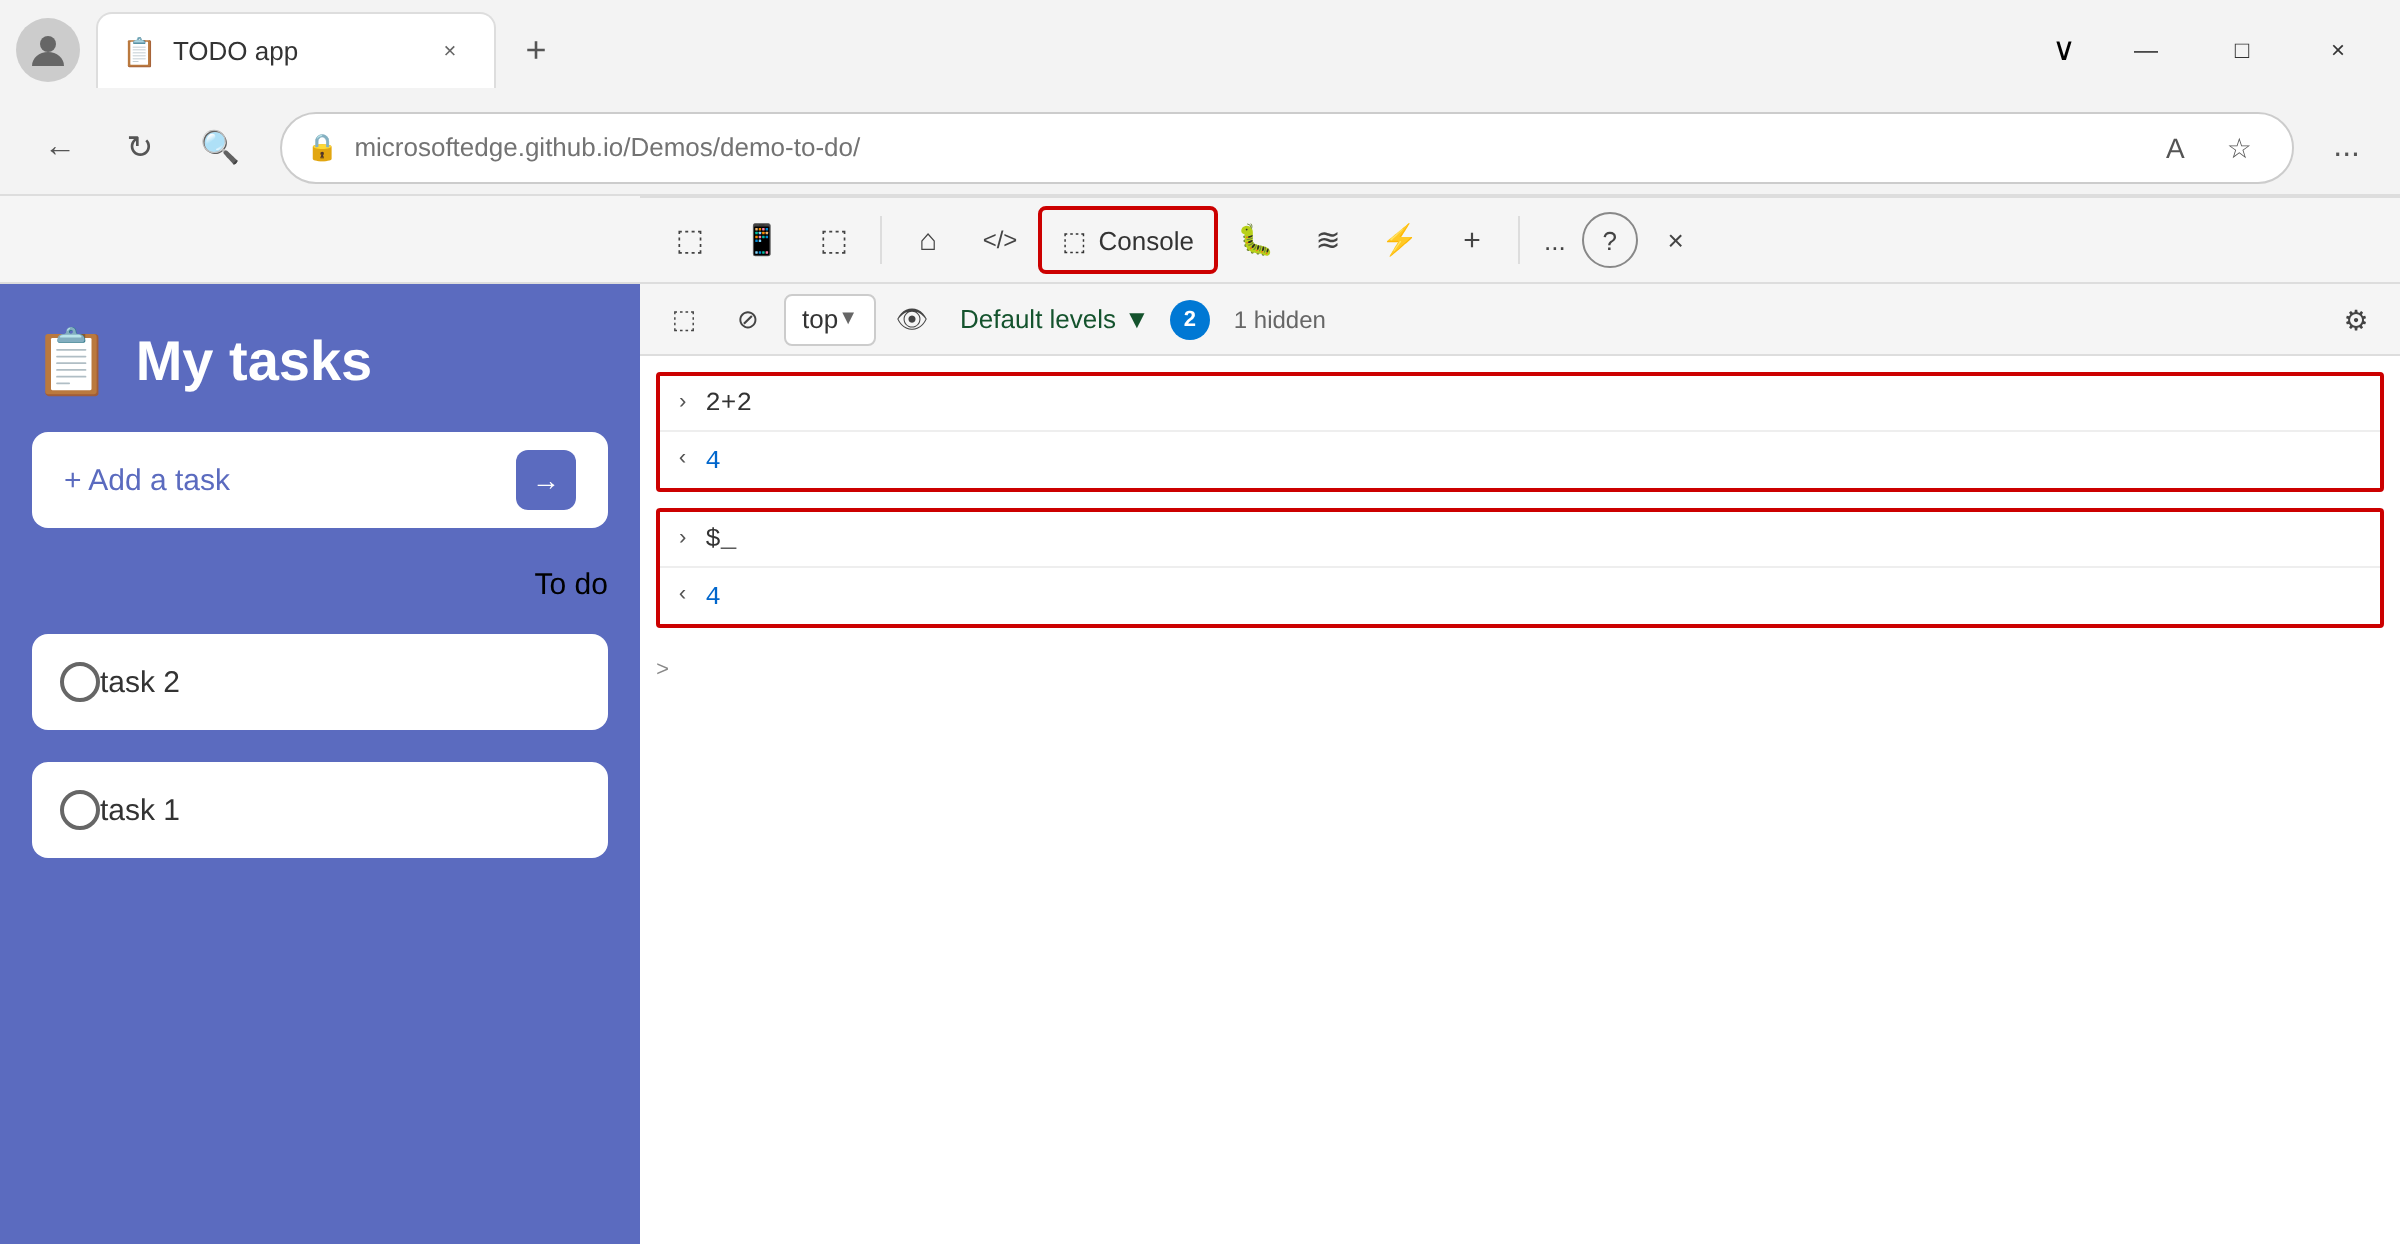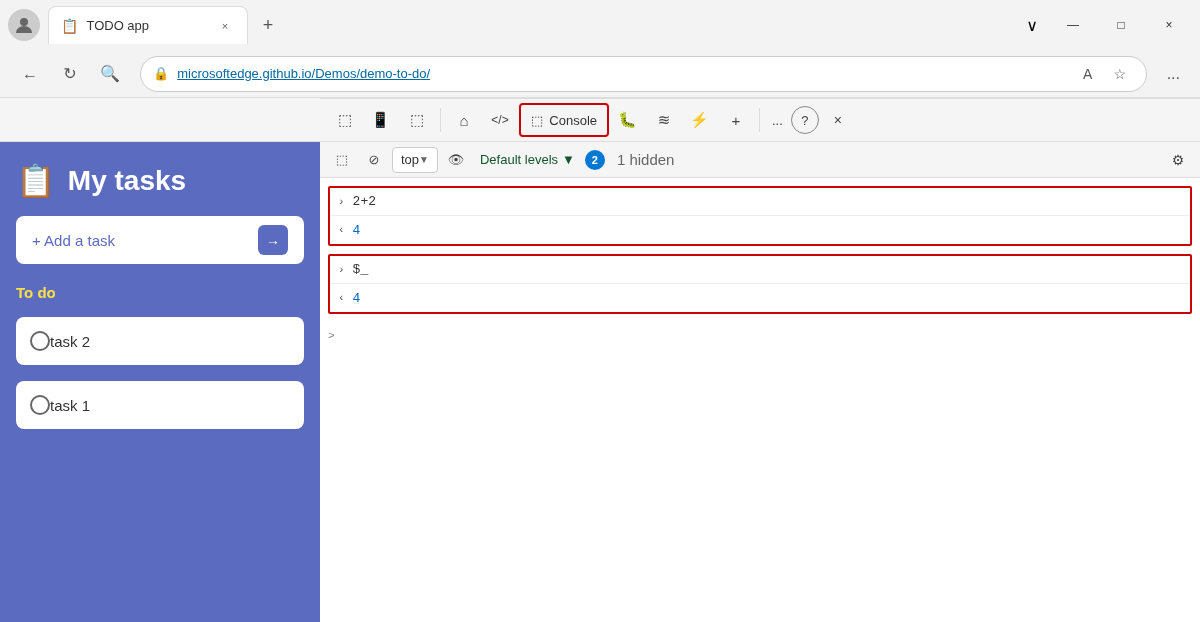--- a/index.html
+++ b/index.html
@@ -20,21 +20,21 @@
     .new-tab-btn { width: 32px; height: 32px; display: flex; align-items: center; justify-content: center; font-size: 18px; color: #555; cursor: pointer; border-radius: 4px; margin-left: 4px; }
     .window-controls { display: flex; align-items: center; gap: 2px; margin-left: auto; }
     .win-btn { width: 46px; height: 32px; display: flex; align-items: center; justify-content: center; cursor: pointer; font-size: 12px; color: #333; }
     .win-btn-chevron { width: 32px; height: 32px; display: flex; align-items: center; justify-content: center; cursor: pointer; }
 
     
     .nav-bar { height: 48px; background: #f3f3f3; display: flex; align-items: center; padding: 0 12px; gap: 4px; border-bottom: 1px solid #ddd; }
     .nav-btn { width: 36px; height: 36px; border-radius: 4px; display: flex; align-items: center; justify-content: center; cursor: pointer; font-size: 16px; color: #555; border: none; background: none; }
     .address-bar { flex: 1; height: 36px; background: white; border: 1px solid #ccc; border-radius: 18px; display: flex; align-items: center; padding: 0 12px; gap: 8px; margin: 0 8px; }
     .address-lock { font-size: 13px; color: #555; }
-    .address-text { font-size: 13px; color: #0369a1; flex: 1; text-decoration: underline; }
+    .address-text { font-size: 13px; color: #737373; flex: 1; }
     .address-right { display: flex; gap: 4px; margin-left: auto; }
     .addr-icon { width: 28px; height: 28px; border-radius: 50%; display: flex; align-items: center; justify-content: center; cursor: pointer; font-size: 14px; color: #555; }
     .nav-more { font-size: 16px; color: #555; cursor: pointer; padding: 4px 8px; border-radius: 4px; }
 
     
     .devtools-toolbar { height: 44px; background: #f5f5f5; display: flex; align-items: center; padding: 0 8px; gap: 2px; border-bottom: 1px solid #ddd; margin-left: 320px; }
     .dt-btn { width: 34px; height: 34px; border-radius: 4px; display: flex; align-items: center; justify-content: center; cursor: pointer; font-size: 15px; color: #444; border: none; background: none; }
     .dt-btn-console { display: flex; align-items: center; gap: 6px; padding: 4px 10px; border-radius: 4px; cursor: pointer; font-size: 13px; color: #333; border: 2px solid #d00; background: none; height: 34px; }
     .dt-separator { width: 1px; height: 24px; background: #ddd; margin: 0 4px; }
     .dt-more { font-size: 13px; color: #444; cursor: pointer; padding: 4px 6px; }
@@ -44,34 +44,34 @@
     
     .content-area { flex: 1; display: flex; overflow: hidden; }
 
     
     .todo-sidebar { width: 320px; background: #5b6bbf; flex-shrink: 0; padding: 20px 16px; display: flex; flex-direction: column; gap: 16px; }
     .todo-header { display: flex; align-items: center; gap: 12px; }
     .todo-icon { font-size: 32px; }
     .todo-title { font-size: 28px; font-weight: 700; color: white; }
     .add-task-btn { background: white; border: none; border-radius: 8px; height: 48px; display: flex; align-items: center; padding: 0 16px; cursor: pointer; gap: 8px; font-size: 15px; color: #5b6bbf; font-weight: 500; }
     .add-task-arrow { margin-left: auto; width: 30px; height: 30px; background: #5b6bbf; border-radius: 6px; display: flex; align-items: center; justify-content: center; color: white; font-size: 14px; }
-    .todo-section-title { text-align: left; color: #fde047; font-size: 15px; font-weight: 700; margin-top: 4px; }
+    .todo-section-title { text-align: right; color: #000000; font-size: 15px; font-weight: 400; margin-top: 4px; }
     .task-item { background: white; border-radius: 8px; height: 48px; display: flex; align-items: center; padding: 0 14px; gap: 0; font-size: 15px; color: #333; }
     .task-checkbox { width: 20px; height: 20px; border-radius: 50%; border: 2px solid #666; flex-shrink: 0; }
 
     
     .devtools-panel { flex: 1; background: white; display: flex; flex-direction: column; }
     .console-toolbar { height: 36px; background: #f5f5f5; display: flex; align-items: center; padding: 0 8px; gap: 4px; border-bottom: 1px solid #ddd; }
     .ct-btn { width: 28px; height: 28px; border-radius: 4px; display: flex; align-items: center; justify-content: center; font-size: 13px; cursor: pointer; color: #444; border: none; background: none; }
     .ct-select { display: flex; align-items: center; gap: 0; padding: 2px 8px; border: 1px solid #ccc; border-radius: 4px; cursor: pointer; font-size: 13px; color: #333; background: white; height: 26px; }
     .ct-select-arrow { font-size: 10px; color: #666; }
     .filter-input { height: 26px; border: 1px solid #ccc; border-radius: 4px; padding: 0 8px; font-size: 13px; width: 120px; outline: none; }
     .default-levels { display: flex; align-items: center; gap: 4px; font-size: 13px; color: #14532d; cursor: pointer; padding: 2px 6px; border-radius: 4px; }
     .badge-count { background: #0078d4; color: white; border-radius: 50%; width: 20px; height: 20px; display: flex; align-items: center; justify-content: center; font-size: 11px; font-weight: 600; }
-    .hidden-count { font-size: 15px; color: #666; margin-left: 8px; }
+    .hidden-count { font-size: 12px; color: #666; margin-left: 8px; }
     .ct-settings { width: 28px; height: 28px; display: flex; align-items: center; justify-content: center; font-size: 14px; cursor: pointer; color: #444; }
     .ct-spacer { flex: 1; }
 
     
     .console-entries { flex: 1; overflow-y: auto; }
     .console-entry { border: 2px solid #cc0000; margin: 8px; border-radius: 2px; }
     .console-line { height: 28px; display: flex; align-items: center; padding: 0 8px; gap: 6px; font-size: 13px; font-family: 'Consolas', 'Courier New', monospace; border-bottom: 1px solid #eee; }
     .console-line:last-child { border-bottom: none; }
     .console-chevron-right { color: #555; font-size: 11px; margin-right: 2px; }
     .console-chevron-left { color: #555; font-size: 11px; margin-right: 2px; }

